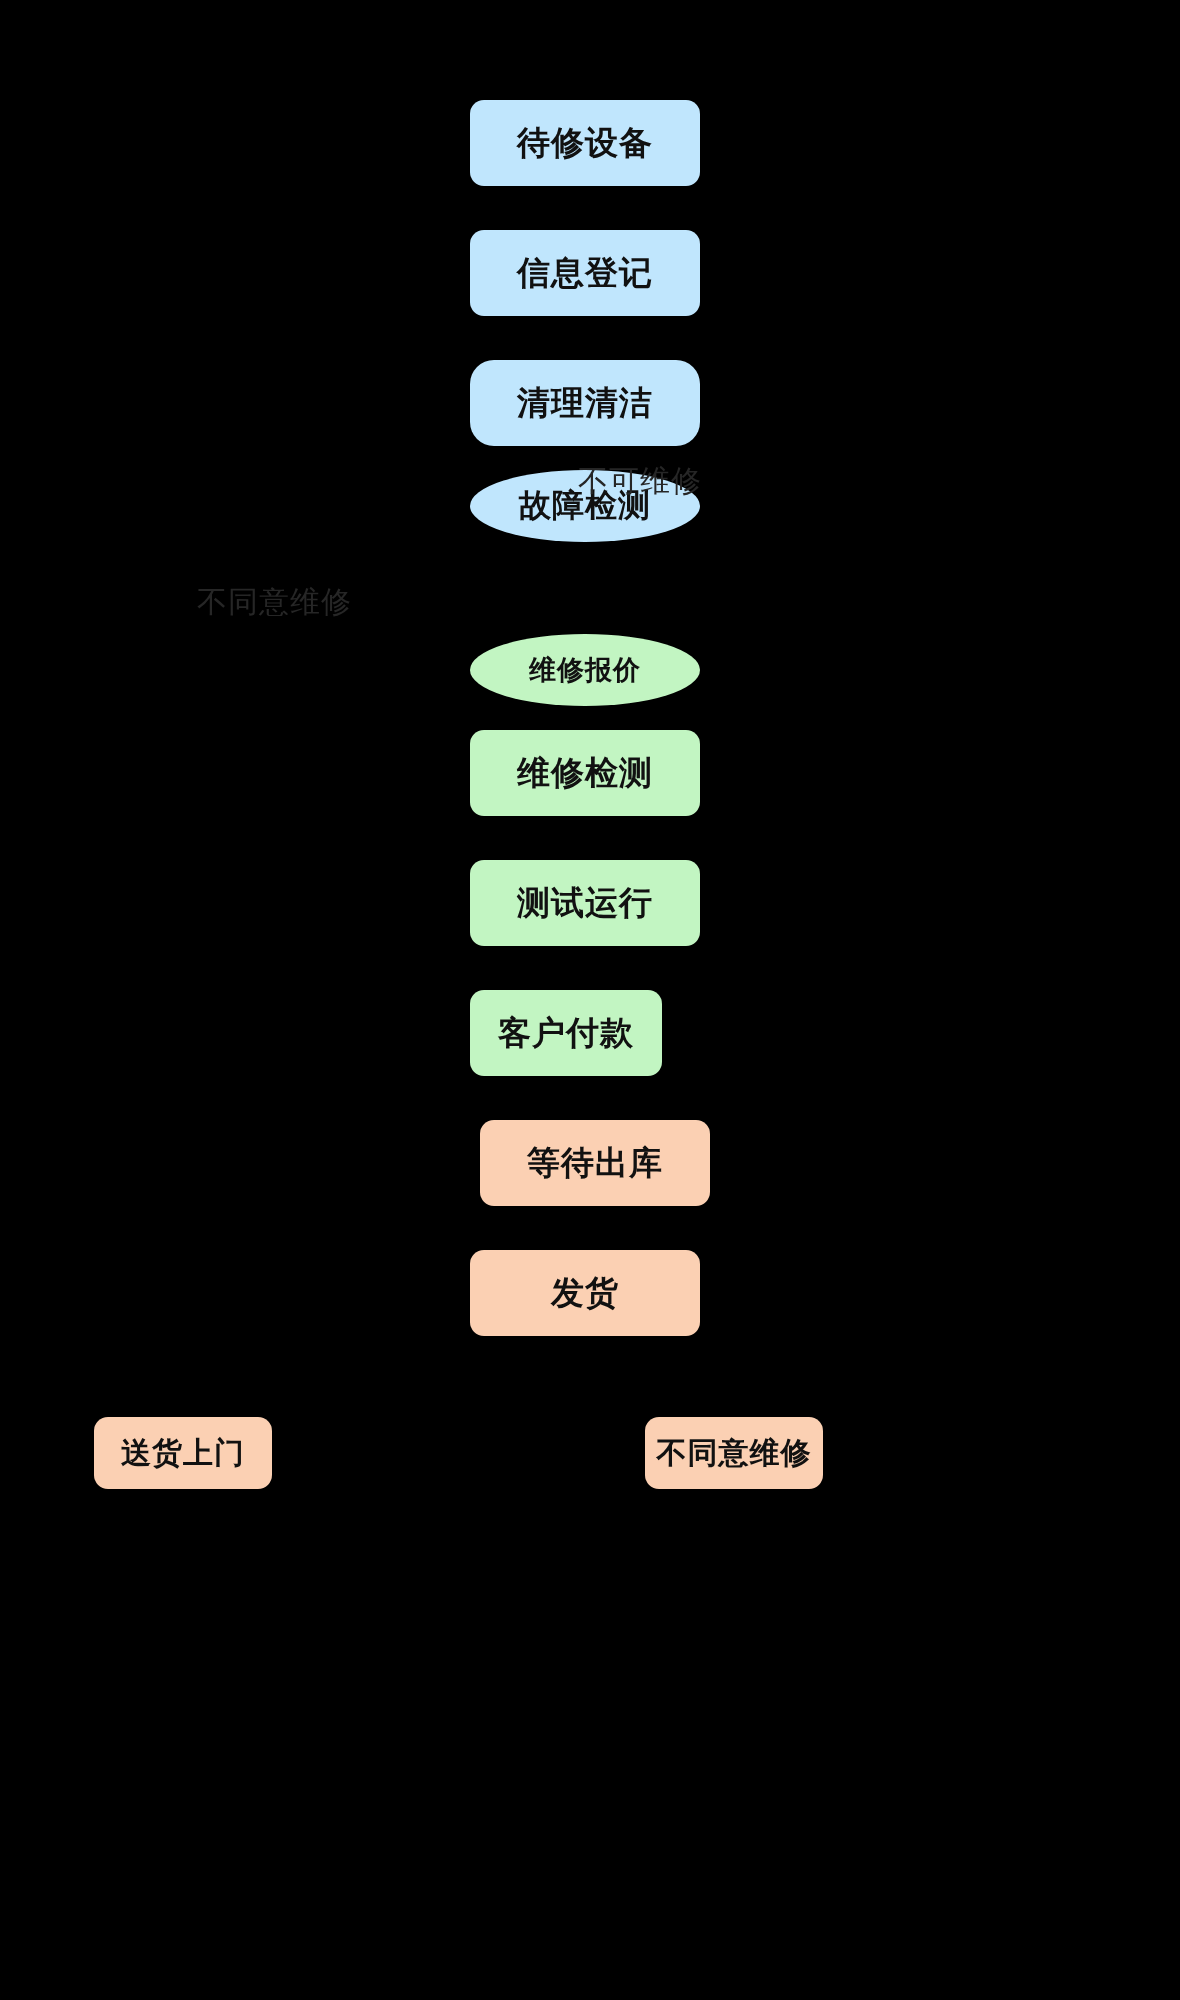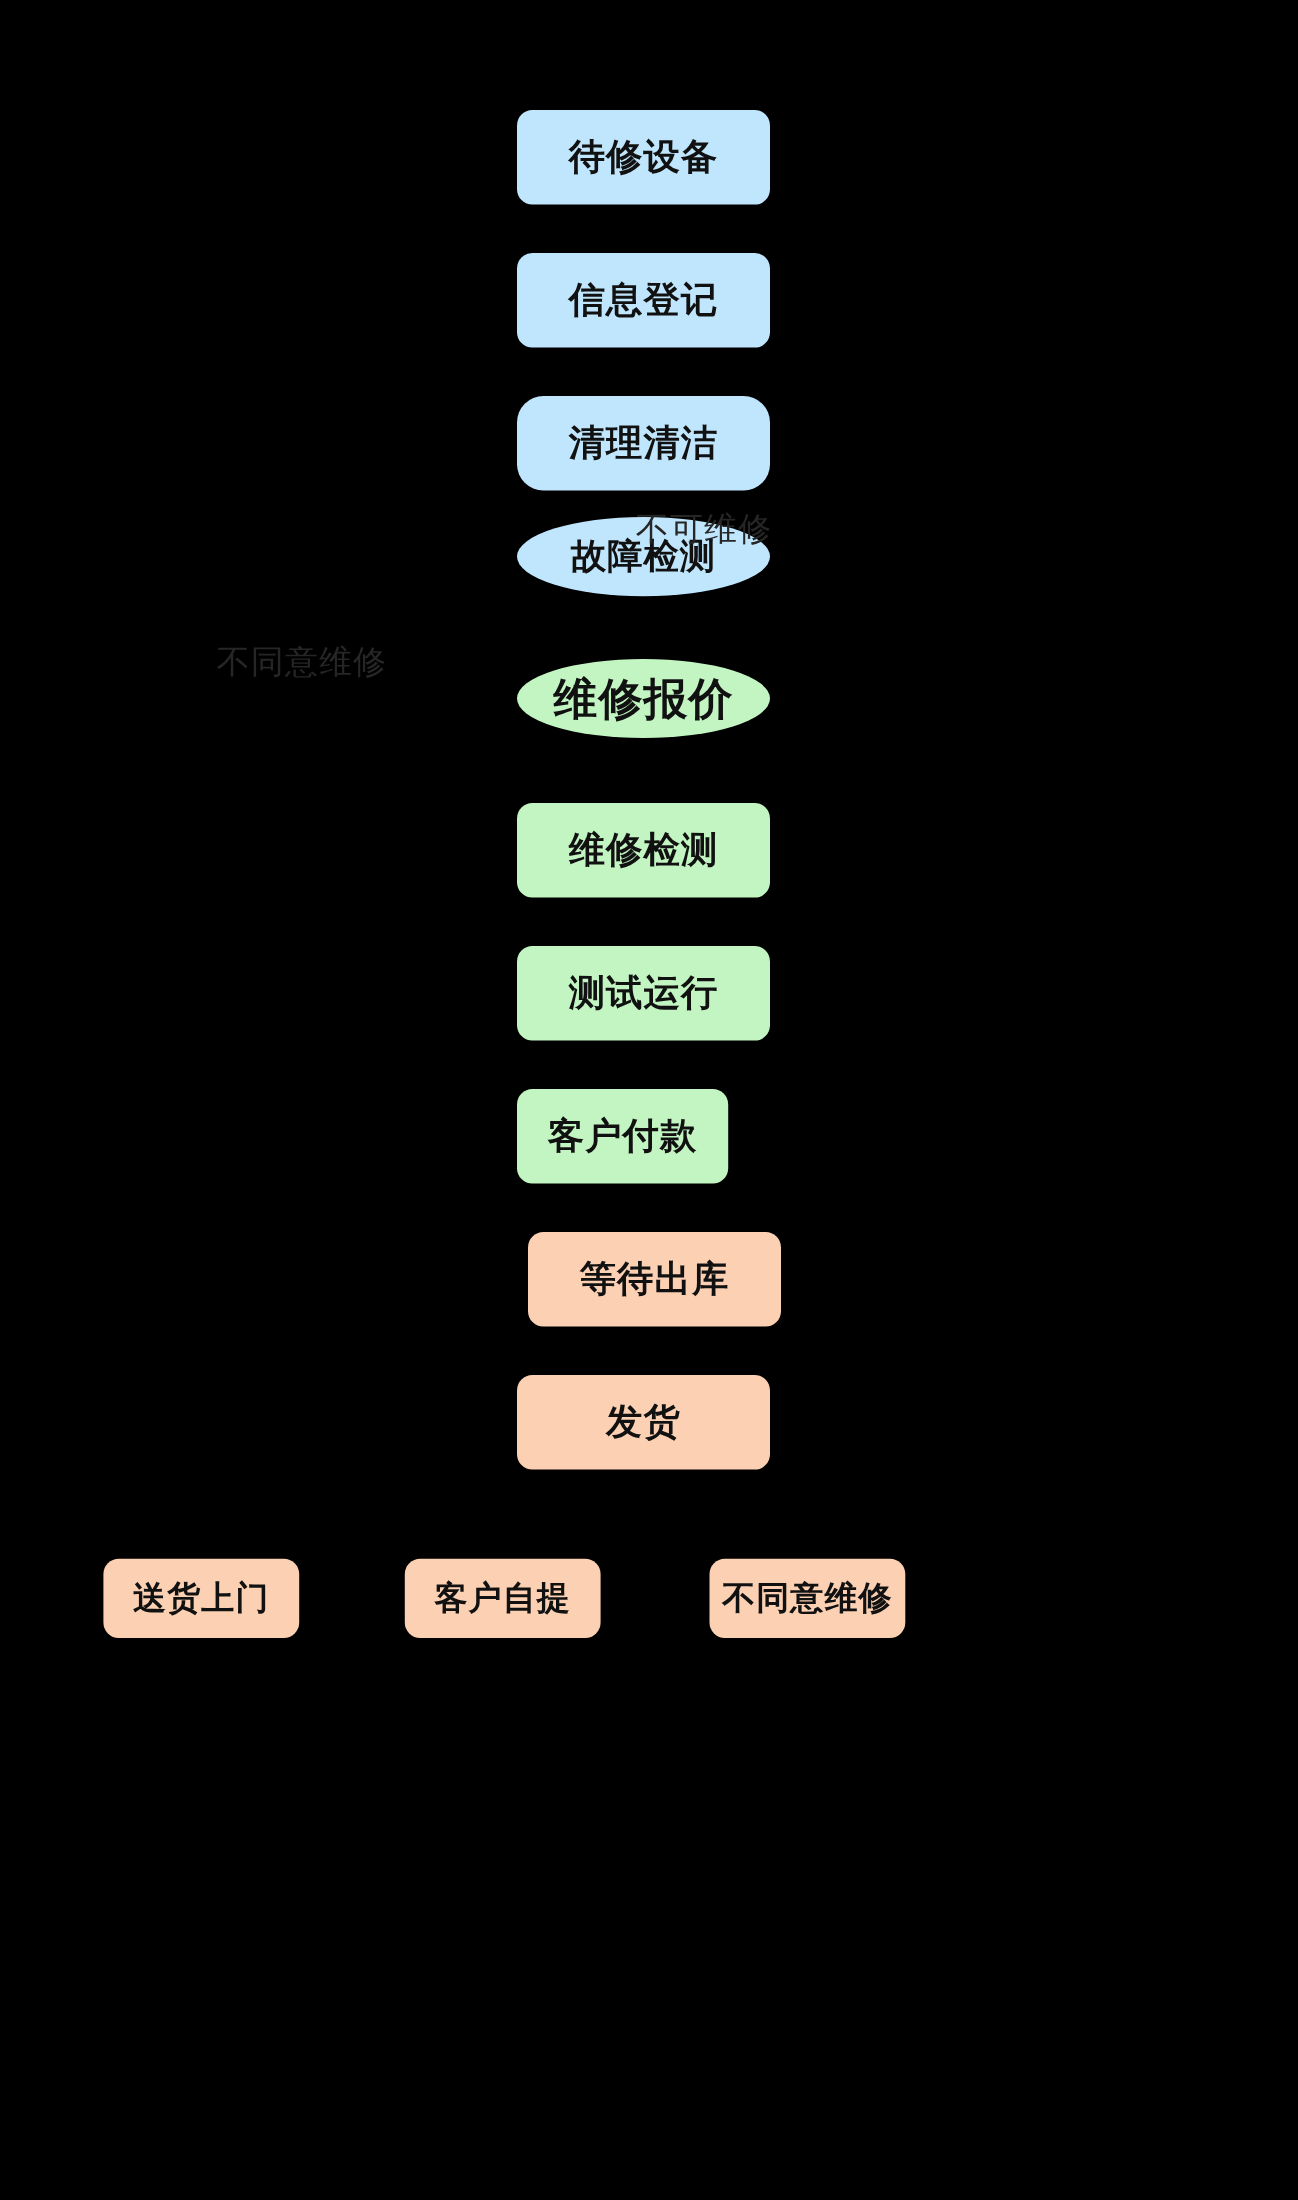--- a/index.html
+++ b/index.html
@@ -48,24 +48,23 @@
   }
 </style>
 </head>
 <body>
 
 <div id="canvas">
     <div class="node rect fill-blue" style="left: 470px; top: 100px; width: 230px; height: 86px; font-size: 33px;">待修设备</div>
     <div class="node rect fill-blue" style="left: 470px; top: 230px; width: 230px; height: 86px; font-size: 33px;">信息登记</div>
     <div class="node rect fill-blue" style="left: 470px; top: 360px; width: 230px; height: 86px; font-size: 33px; border-radius: 24px;">清理清洁</div>
     <div class="node ellipse fill-blue" style="left: 470px; top: 470px; width: 230px; height: 72px; font-size: 32px;">故障检测</div>
-    <div class="node ellipse fill-green" style="left: 470px; top: 599px; width: 230px; height: 72px; font-size: 40px;">维修报价</div>
+    <div class="node ellipse fill-green" style="left: 470px; top: 634px; width: 230px; height: 72px; font-size: 27px;">维修报价</div>
     <div class="node rect fill-green" style="left: 470px; top: 730px; width: 230px; height: 86px; font-size: 33px;">维修检测</div>
     <div class="node rect fill-green" style="left: 470px; top: 860px; width: 230px; height: 86px; font-size: 33px;">测试运行</div>
     <div class="node rect fill-green" style="left: 470px; top: 990px; width: 192px; height: 86px; font-size: 33px;">客户付款</div>
     <div class="node rect fill-peach" style="left: 480px; top: 1120px; width: 230px; height: 86px; font-size: 33px; text-align: right;">等待出库</div>
     <div class="node rect fill-peach" style="left: 470px; top: 1250px; width: 230px; height: 86px; font-size: 33px;">发货</div>
     <div class="node rect fill-peach" style="left: 94px; top: 1417px; width: 178px; height: 72px; font-size: 30px;">送货上门</div>
-    <div class="node rect fill-peach" style="left: 368px; top: 1417px; width: 178px; height: 72px; font-size: 30px;">客户自提</div>
     <div class="node rect fill-peach" style="left: 645px; top: 1417px; width: 178px; height: 72px; font-size: 30px;">不同意维修</div>
     <div class="edge-label" style="left: 578px; top: 461px; font-size: 30px;">不可维修</div>
     <div class="edge-label" style="left: 197px; top: 582px; font-size: 30px;">不同意维修</div>
   </div>
 
 </body></html>

